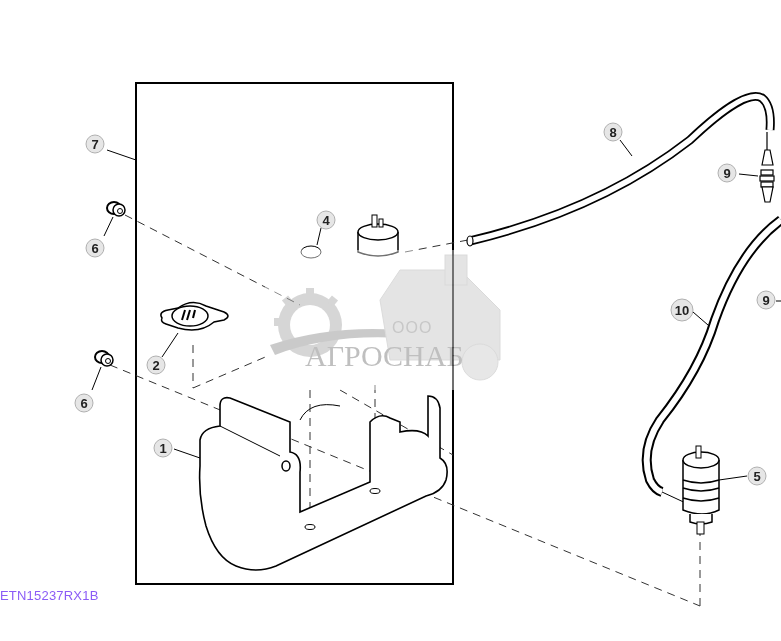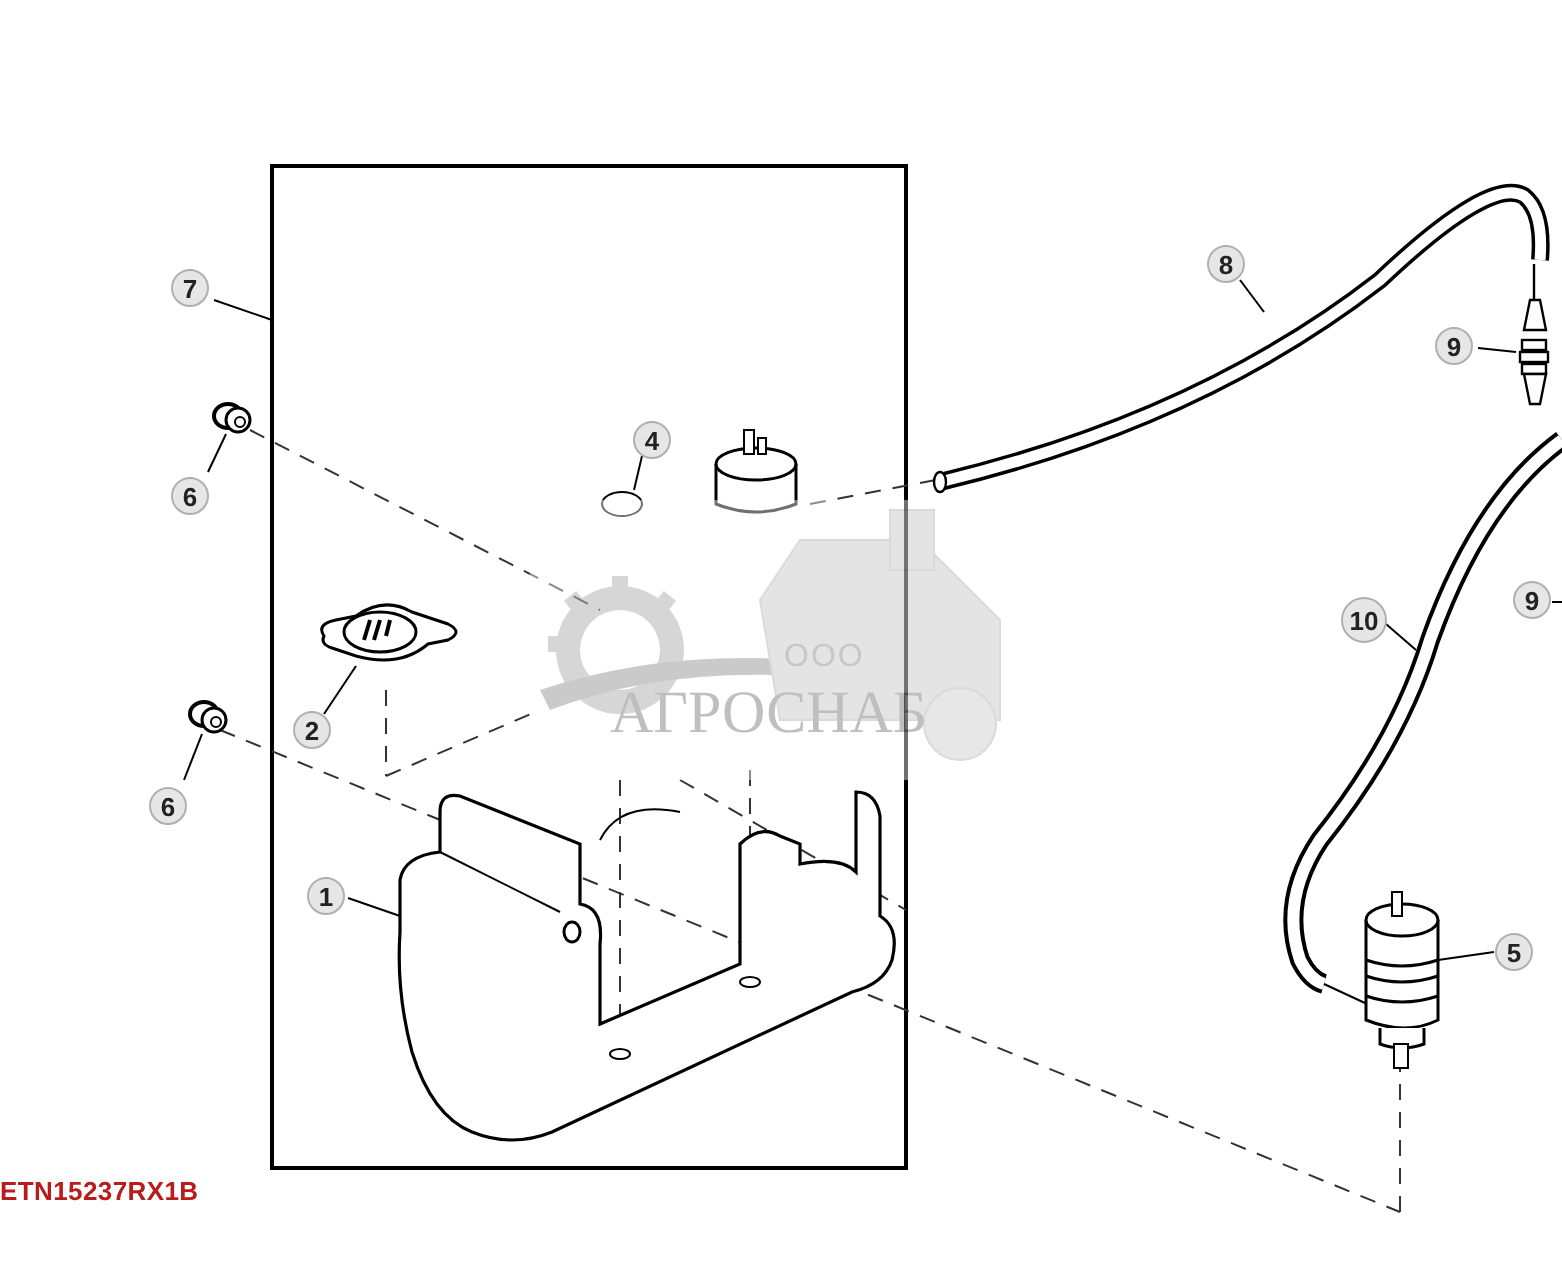--- a/index.html
+++ b/index.html
@@ -1,21 +1,21 @@
 <!DOCTYPE html>
 <html><head>
   <meta charset="utf-8">
   <style>
     html, body { margin: 0; padding: 0; background: #ffffff; }
     body { width: 781px; height: 641px; position: relative; overflow: hidden;
            font-family: "Liberation Sans", sans-serif; }
     #diagram { position: absolute; left: 0; top: 0; width: 781px; height: 641px; }
     .callout-text { font-family: "Liberation Sans", sans-serif; font-weight: bold; font-size: 13px; fill: #222; }
     .fig-id { position: absolute; left: 0; top: 588px; font-family: "Liberation Sans", sans-serif;
-              font-weight: bold; font-size: 13px; color: #b91c1c; letter-spacing: 0.2px; }
+              font-weight: normal; font-size: 13px; color: #8b5cf6; letter-spacing: 0.2px; }
     .wm-ooo { font-family: "Liberation Sans", sans-serif; font-size: 16px; fill: #9a9a9a; letter-spacing: 1px; }
     .wm-name { font-family: "Liberation Serif", serif; font-size: 30px; fill: #8c8c8c; }
   </style>
 </head>
 <body>
 
 <svg id="diagram" viewBox="0 0 781 641" xmlns="http://www.w3.org/2000/svg">
 
   <rect x="136" y="83" width="317" height="501" fill="none" stroke="#000" stroke-width="2"></rect>
 

